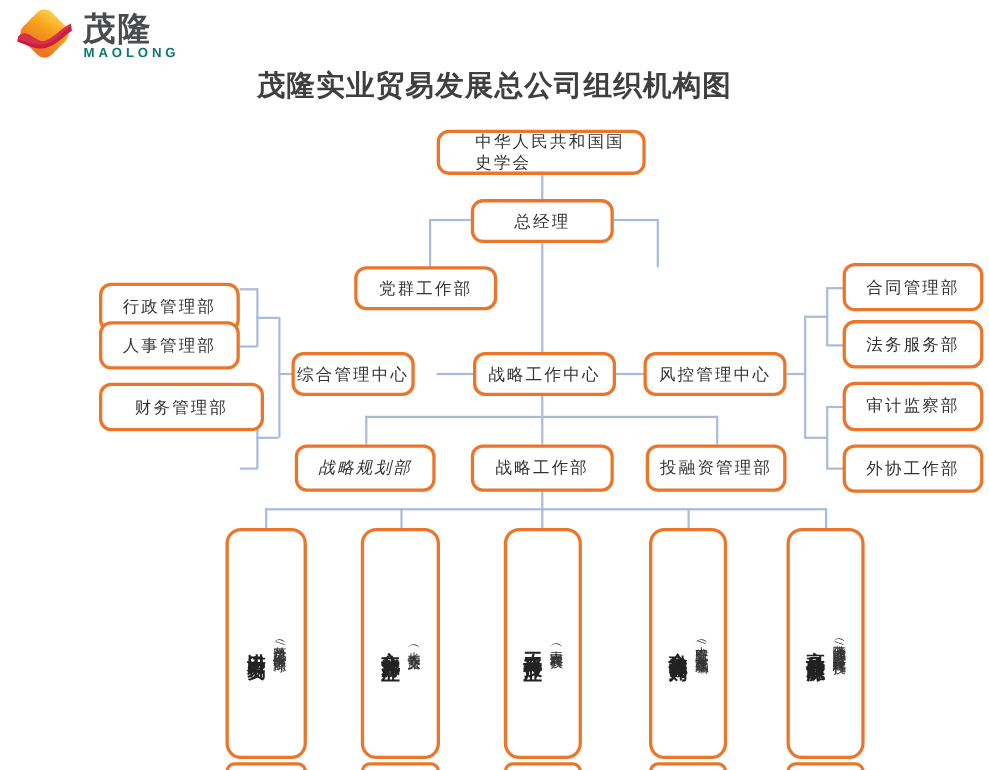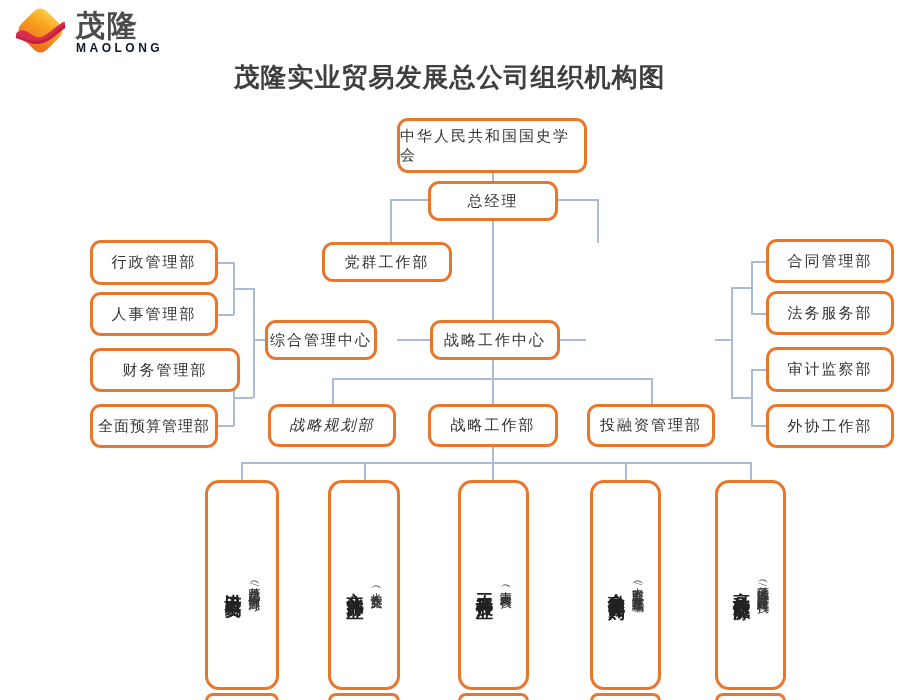--- a/index.html
+++ b/index.html
@@ -23,21 +23,21 @@
   .stub{position:absolute;top:693px;height:16px;box-sizing:border-box;background:#fff;
         border:3px solid #E9762B;border-radius:10px;z-index:3;}
   
   .page-title{position:absolute;left:0;right:0;top:60px;text-align:center;font-weight:bold;
               font-size:26px;letter-spacing:1px;color:#3f3f3f;}
   .logo{position:absolute;left:13px;top:4px;width:130px;height:58px;}
   .logo-mark{position:absolute;left:0;top:0;width:55px;height:53px;}
   .logo-cn{position:absolute;left:62px;top:2px;font-family:"Liberation Sans","DejaVu Sans",sans-serif;
            font-weight:bold;font-size:30px;color:#4a4b4d;letter-spacing:2px;}
   .logo-en{position:absolute;left:63px;top:37px;font-family:"Liberation Sans","DejaVu Sans",sans-serif;
-           font-weight:bold;font-size:12px;color:#0f172a;letter-spacing:3.5px;}
+           font-weight:bold;font-size:12px;color:#0f766e;letter-spacing:3.5px;}
 </style>
 </head>
 <body>
 
 <div id="canvas">
 
   <div class="logo">
     <svg class="logo-mark" viewBox="0 0 64 64">
       <defs>
         <linearGradient id="g1" x1="0" y1="0" x2="0.25" y2="1">
@@ -94,31 +94,31 @@
   <div class="cl" style="left:651px;top:378px;width:1.5px;height:26px;"></div>
 
   <div class="cl" style="left:492px;top:447px;width:1.5px;height:15px;"></div>
   <div class="cl" style="left:241px;top:462px;width:510px;height:1.5px;"></div>
   <div class="cl" style="left:241px;top:462px;width:1.5px;height:18px;"></div>
   <div class="cl" style="left:364px;top:462px;width:1.5px;height:18px;"></div>
   <div class="cl" style="left:492px;top:462px;width:1.5px;height:18px;"></div>
   <div class="cl" style="left:625px;top:462px;width:1.5px;height:18px;"></div>
   <div class="cl" style="left:750px;top:462px;width:1.5px;height:18px;"></div>
 
-  <div class="node" style="left:397px;top:118px;width:190px;height:55px;">中华人民共和国国史学会</div>
+  <div class="node" style="left:397px;top:118px;width:190px;height:41px;padding-left:32px;">中华人民共和国国史学会</div>
   <div class="node" style="left:428px;top:181px;width:130px;height:40px;">总经理</div>
   <div class="node" style="left:322px;top:242px;width:130px;height:40px;">党群工作部</div>
 
-  <div class="node" style="left:90px;top:240px;width:128px;height:45px;">行政管理部</div>
+  <div class="node" style="left:90px;top:257px;width:128px;height:45px;">行政管理部</div>
   <div class="node" style="left:90px;top:292px;width:128px;height:44px;">人事管理部</div>
   <div class="node" style="left:90px;top:348px;width:150px;height:44px;">财务管理部</div>
-  <div class="node" style="left:90px;top:404px;width:128px;height:44px;letter-spacing:1px;">全面预算管理部</div>
 
   <div class="node" style="left:265px;top:320px;width:112px;height:40px;">综合管理中心</div>
   <div class="node" style="left:430px;top:320px;width:130px;height:40px;">战略工作中心</div>
+  <div class="node" style="left:585px;top:320px;width:130px;height:40px;">风控管理中心</div>
 
   <div class="node" style="left:766px;top:239px;width:128px;height:44px;">合同管理部</div>
   <div class="node" style="left:766px;top:291px;width:128px;height:44px;">法务服务部</div>
   <div class="node" style="left:766px;top:347px;width:128px;height:45px;">审计监察部</div>
   <div class="node" style="left:766px;top:404px;width:128px;height:44px;">外协工作部</div>
 
   <div class="node" style="left:268px;top:404px;width:128px;height:43px;font-style:italic;">战略规划部</div>
   <div class="node" style="left:428px;top:404px;width:130px;height:43px;">战略工作部</div>
   <div class="node" style="left:587px;top:404px;width:128px;height:43px;text-align:right;">投融资管理部</div>
 

